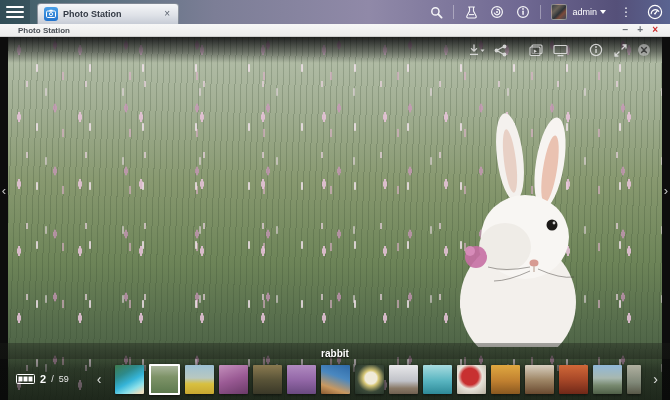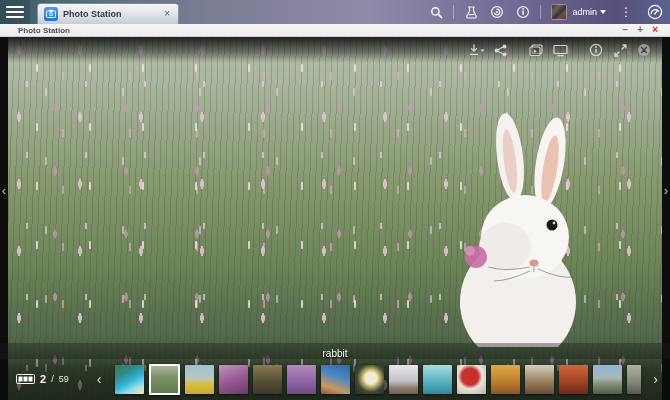--- a/index.html
+++ b/index.html
@@ -58,21 +58,21 @@
 
   .viewer-toolbar { position:absolute; top:4px; right:14px; display:flex; align-items:center; z-index:5; }
   .vt-ic { width:24px; height:18px; display:flex; align-items:center; justify-content:center; cursor:pointer; opacity:.88; }
   .vt-gap { width:12px; }
 
   .edge-nav { position:absolute; top:142px; width:8px; height:24px; color:rgba(255,255,255,.75);
     font-size:13px; line-height:24px; text-align:center; cursor:pointer; z-index:6; }
   .edge-prev { left:0; } .edge-next { right:0; }
 
   .caption-band { position:absolute; left:0; right:0; top:306px; height:16px; background:rgba(25,28,24,.38);
-    text-align:center; z-index:6; }
+    text-align:center; z-index:6;font-weight:bold; }
   .caption-band span { color:#fff; font-size:10px; line-height:16px; text-shadow:0 1px 2px rgba(0,0,0,.8); }
 
   .bottom-shade { position:absolute; left:0; right:0; bottom:0; height:56px;
     background:linear-gradient(180deg, rgba(8,10,8,0) 0%, rgba(8,10,8,.45) 45%, rgba(8,10,8,.6) 100%); }
 
   .strip { position:absolute; left:0; right:0; bottom:2px; height:38px; display:flex; align-items:center; z-index:7; }
   .counter { display:flex; align-items:center; gap:5px; margin-left:16px; color:#fff; }
   .counter .num { font-size:11px; font-weight:bold; }
   .counter .sep,.counter .total { font-size:9px; color:#e8e8e8; }
   .strip-chev { color:rgba(255,255,255,.85); font-size:14px; cursor:pointer; padding:0 4px; }

